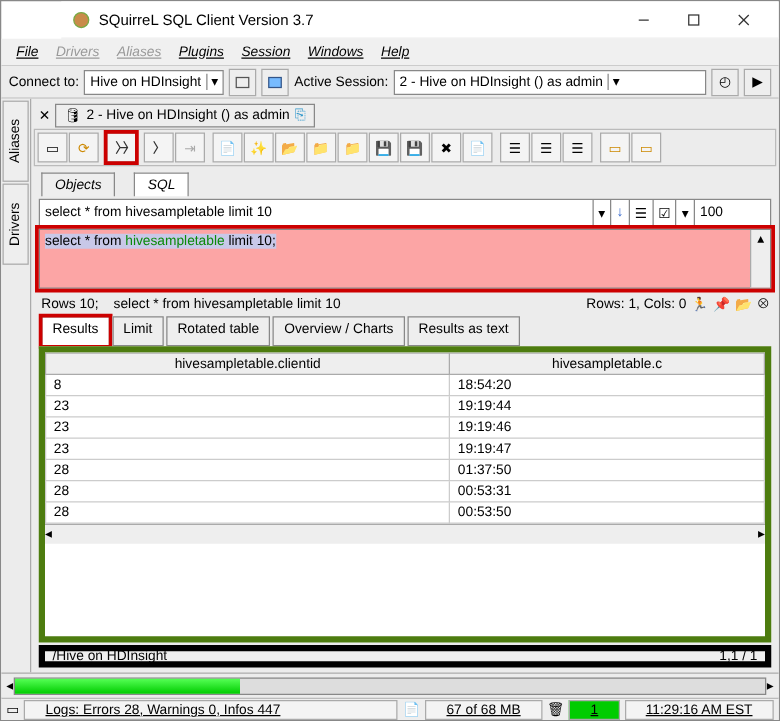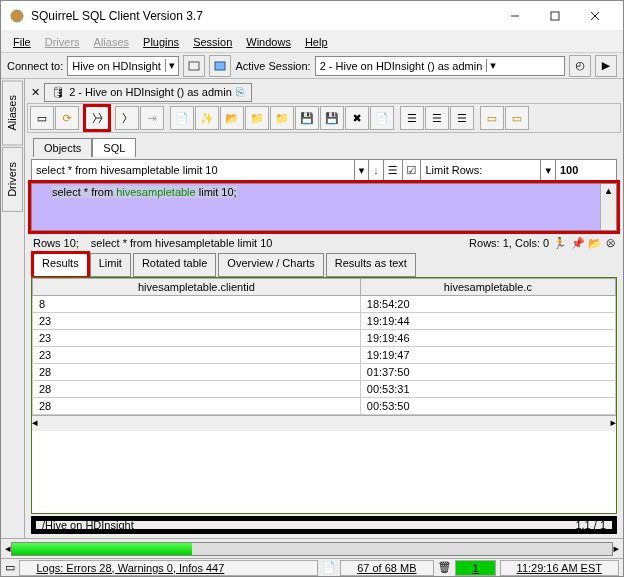--- a/index.html
+++ b/index.html
@@ -1,57 +1,57 @@
 <!DOCTYPE html>
 <html><head>
 <meta charset="utf-8">
 <style>
 * { box-sizing: border-box; margin: 0; padding: 0; font-family: Tahoma, Arial, sans-serif; font-size: 11px; }
 body { width: 624px; height: 577px; background: #fff; overflow: hidden; border: 1px solid #888; }
-.titlebar { height: 30px; background: #fff; display: flex; align-items: center; padding: 0 8px; border-bottom: 1px solid #eee; }
+.titlebar { height: 30px; background: #fff; display: flex; align-items: center; padding: 0 8px; border-bottom: 1px solid #eee; margin-left: 48px; }
 .titlebar .icon { width: 16px; height: 16px; margin-right: 6px; }
 .titlebar .title { flex: 1; font-size: 12px; }
 .titlebar .wbtn { width: 40px; height: 28px; display: flex; align-items: center; justify-content: center; color: #333; }
-.menubar { height: 22px; background: #f0f0f0; display: flex; align-items: center; padding: 0 6px; gap: 2px; border-bottom: 1px solid #ccc; }
+.menubar { height: 22px; background: #f0f0f0; display: flex; align-items: center; padding: 0 6px; gap: 2px; border-bottom: 1px solid #ccc; font-style: italic; }
 .menubar span { padding: 2px 6px; }
 .menubar span u { text-decoration: underline; }
 .menubar .dis { color: #999; }
 .connectbar { height: 26px; background: #ececec; display: flex; align-items: center; padding: 0 6px; gap: 4px; border-bottom: 1px solid #bbb; }
 .combo { background: #fff; border: 1px solid #888; height: 20px; display: flex; align-items: center; padding: 0 4px; }
 .combo .arr { margin-left: 4px; border-left: 1px solid #888; padding-left: 3px; }
 .tbtn { width: 22px; height: 22px; background: #eee; border: 1px solid #aaa; display: flex; align-items: center; justify-content: center; }
 .main { display: flex; height: calc(100% - 30px - 22px - 26px - 20px - 18px); background: #ececec; }
 .sidetabs { width: 24px; background: #ececec; display: flex; flex-direction: column; border-right: 1px solid #aaa; }
 .sidetab { writing-mode: vertical-rl; transform: rotate(180deg); padding: 14px 3px; border: 1px solid #aaa; background: #eee; margin: 1px; text-align: center; }
 .content { flex: 1; display: flex; flex-direction: column; padding: 2px; overflow: hidden; }
 .sessiontab { height: 22px; display: flex; align-items: center; padding: 0 4px; gap: 4px; }
 .sessiontab .tab { background: #eee; border: 1px solid #888; padding: 2px 6px; display: flex; align-items: center; gap: 4px; }
 .toolbar { height: 30px; background: #ececec; border: 1px solid #bbb; display: flex; align-items: center; padding: 2px; gap: 2px; }
 .toolbar .grp { display: flex; gap: 1px; margin-right: 4px; }
 .toolbar .btn { width: 24px; height: 24px; background: #f4f4f4; border: 1px solid #aaa; display: flex; align-items: center; justify-content: center; }
 .toolbar .btn.hl { outline: 3px solid #cc0000; outline-offset: -1px; }
-.objsql { height: 24px; display: flex; align-items: flex-end; padding-left: 6px; gap: 0; }
+.objsql { height: 24px; display: flex; align-items: flex-end; padding-left: 6px; gap: 15px; font-style: italic; }
 .objsql .tab { border: 1px solid #888; border-bottom: none; padding: 3px 10px; background: #eee; }
 .objsql .tab.active { background: #fff; }
 .querybar { height: 22px; background: #fff; border: 1px solid #888; display: flex; align-items: center; margin: 2px 4px 0 4px; }
 .querybar .combo2 { flex: 0 0 auto; border-right: 1px solid #888; padding: 0 4px; height: 100%; display: flex; align-items: center; }
-.querybar input[type=text] { border: none; height: 100%; padding: 10px 4px; font-weight: bold; }
-.sqlarea { height: 48px; margin: 2px 4px; outline: 3px solid #cc0000; background: #c4b5fd; border: 1px solid #888; position: relative; font-family: 'Courier New', monospace; font-size: 12px; padding: 2px 20px; }
+.querybar input[type=text] { border: none; height: 100%; padding: 10px 4px; }
+.sqlarea { height: 48px; margin: 2px 4px; outline: 3px solid #cc0000; background: #fca5a5; border: 1px solid #888; position: relative; font-family: 'Courier New', monospace; font-size: 12px; padding: 2px 4px; }
 .sqlarea .kw { color: #000; }
 .sqlarea .id { color: #0a8a0a; }
 .sqlarea .sel { background: #c8c8e8; }
 .sqlarea .sb { position: absolute; right: 0; top: 0; bottom: 0; width: 16px; background: #eee; border-left: 1px solid #aaa; }
 .restabs { height: 24px; display: flex; align-items: flex-end; padding-left: 6px; }
 .restabs .tab { border: 1px solid #888; padding: 3px 10px; background: #fff; }
 .reshdr { height: 20px; display: flex; align-items: center; padding: 0 6px; gap: 12px; font-family: 'Courier New', monospace; }
 .reshdr .right { margin-left: auto; display: flex; gap: 4px; align-items: center; }
 .subtabs { height: 24px; display: flex; padding-left: 6px; gap: 2px; }
 .subtabs .tab { border: 1px solid #888; padding: 3px 8px; background: #eee; }
 .subtabs .tab.active { background: #fff; outline: 3px solid #cc0000; outline-offset: -1px; }
-.grid { flex: 1; margin: 0 4px; border: 1px solid #4d7c0f; background: #fff; overflow: hidden; display: flex; flex-direction: column; }
+.grid { flex: 1; margin: 0 4px; border: 5px solid #4d7c0f; background: #fff; overflow: hidden; display: flex; flex-direction: column; }
 .grid table { width: 100%; border-collapse: collapse; }
 .grid th { background: #eee; border: 1px solid #aaa; padding: 2px 6px; font-weight: normal; text-align: center; }
 .grid td { border: 1px solid #ccc; padding: 1px 6px; height: 17px; }
 .grid .sb { height: 16px; background: #eee; border-top: 1px solid #aaa; }
 .pathbar { height: 18px; background: #eee; border: 5px solid #000000; margin: 2px 4px; display: flex; align-items: center; padding: 0 6px; }
 .pathbar .right { margin-left: auto; }
 .bottomscroll { height: 20px; background: #ececec; display: flex; align-items: center; padding: 0 4px; position: relative; border-top: 1px solid #aaa; }
 .bottomscroll .track { flex: 1; height: 14px; background: #ddd; border: 1px solid #888; position: relative; }
 .bottomscroll .thumb { position: absolute; left: 0; top: 0; bottom: 0; width: 30%; background: linear-gradient(#5f5,#0c0); }
 .statusbar { height: 18px; background: #eee; border-top: 1px solid #aaa; display: flex; align-items: center; padding: 0 4px; gap: 4px; }
@@ -186,21 +186,20 @@
     </div>
 
     <div class="querybar">
       <div class="combo2" style="flex:1">
         <span>select * from hivesampletable limit 10</span>
       </div>
       <div class="combo2">▾</div>
       <div class="combo2" style="color:#36c">↓</div>
       <div class="combo2">☰</div>
       <div class="combo2">☑</div>
-      <div class="combo2" style="width:120px">Limit Rows:</div>
       <div class="combo2">▾</div>
       <input type="text" style="width: 60px;" value="100">
     </div>
 
     <div class="sqlarea">
       <span class="sel"><span class="kw">select * from </span><span class="id">hivesampletable</span><span class="kw"> limit 10;</span></span>
       <div class="sb">
           <div style="text-align:center">▴</div>
         </div>
     </div>

